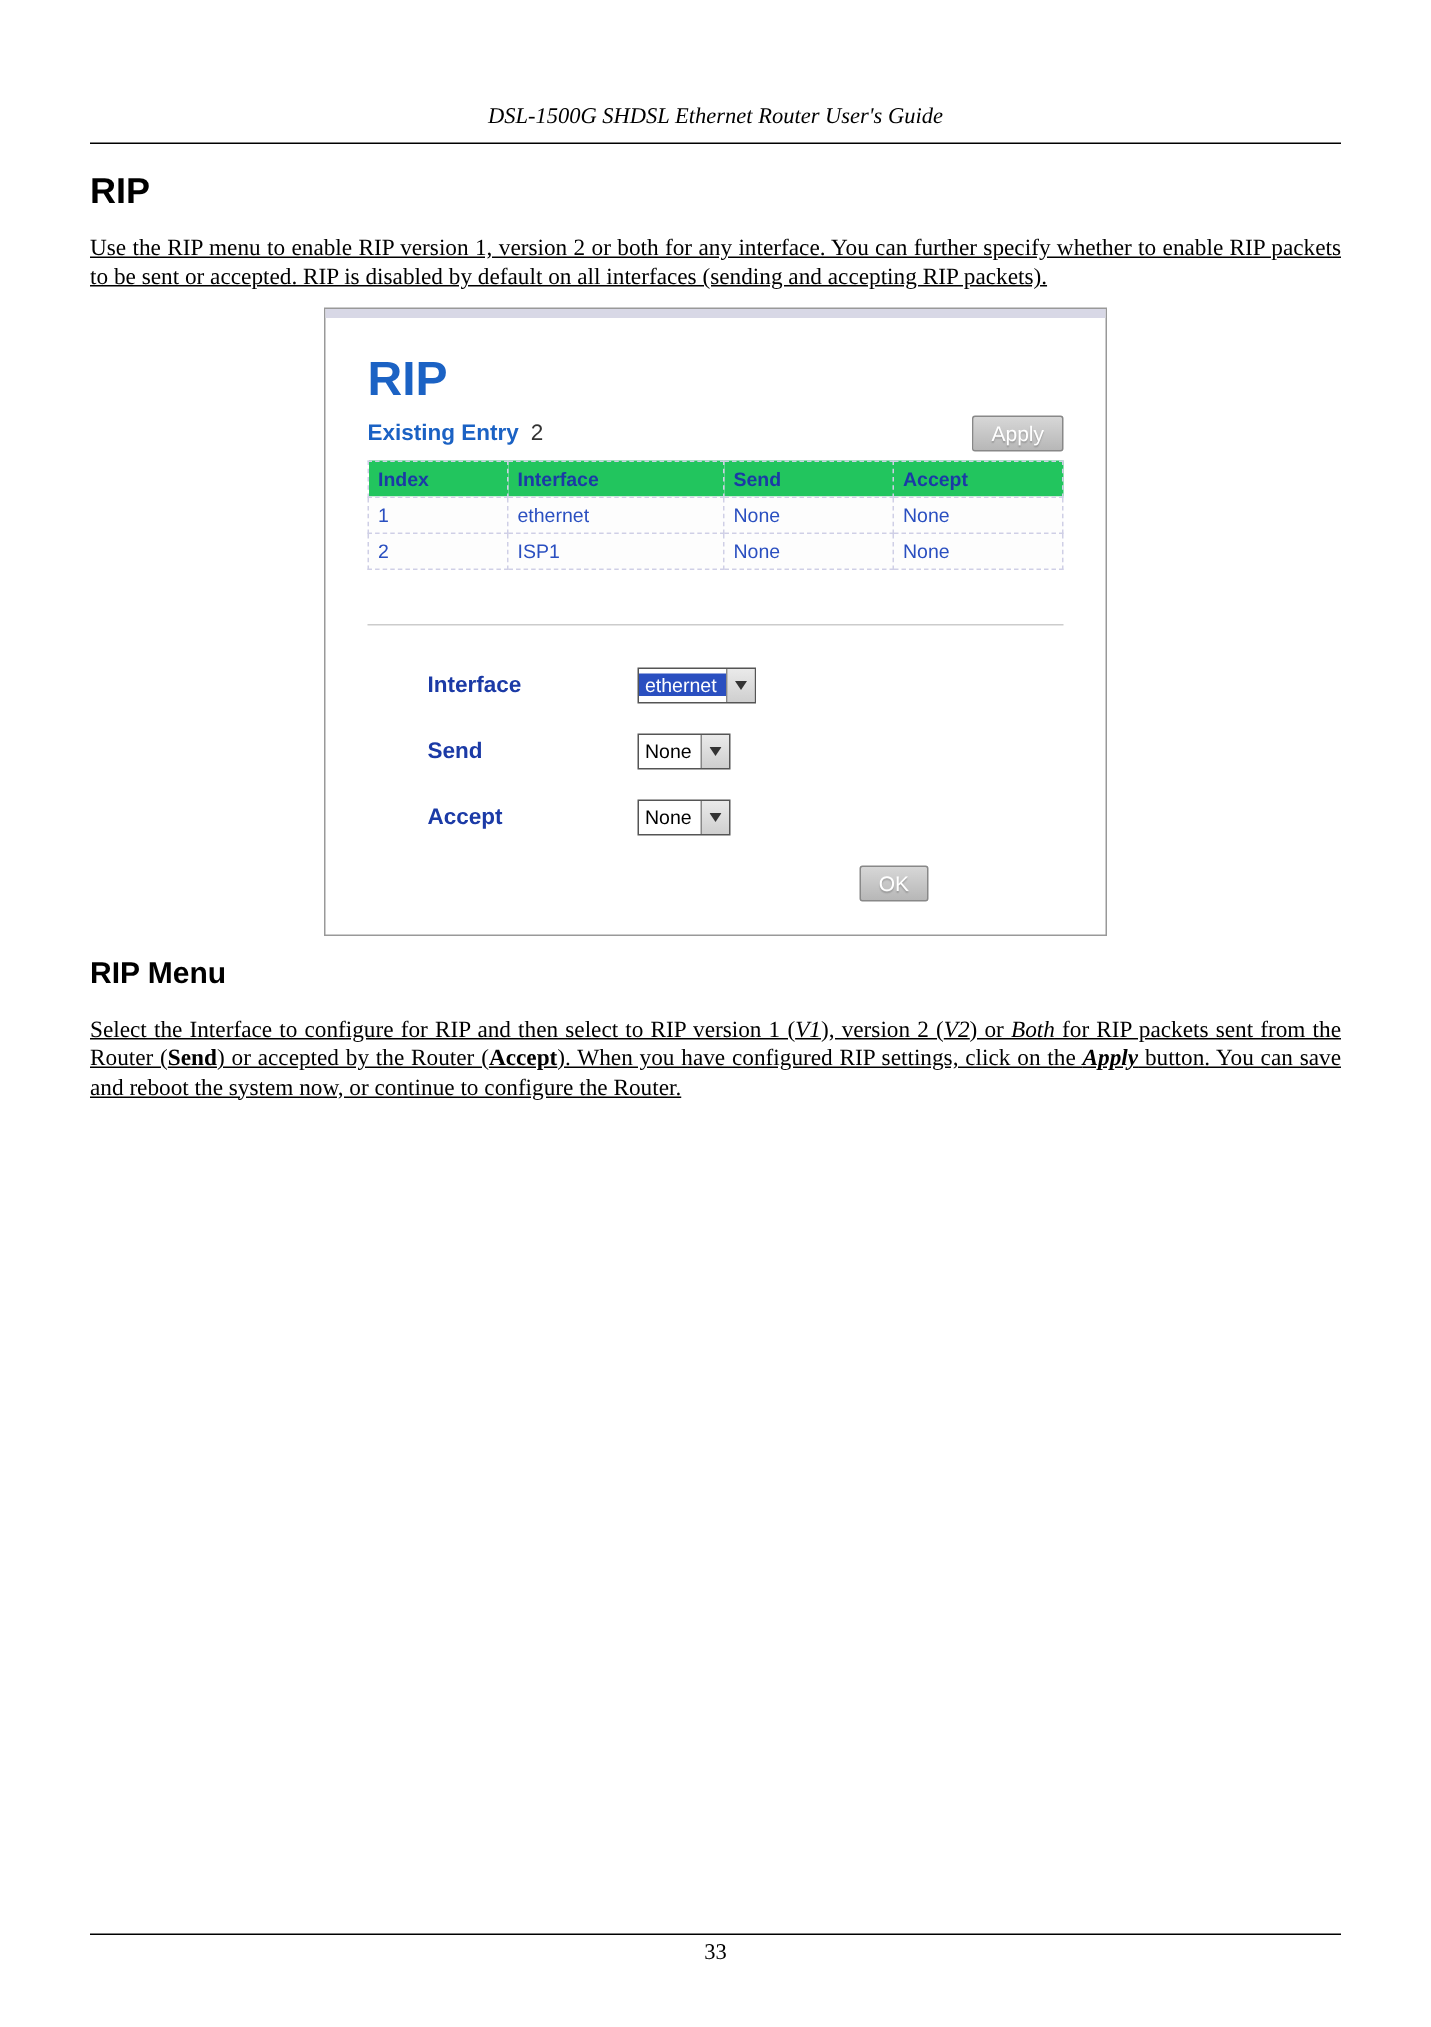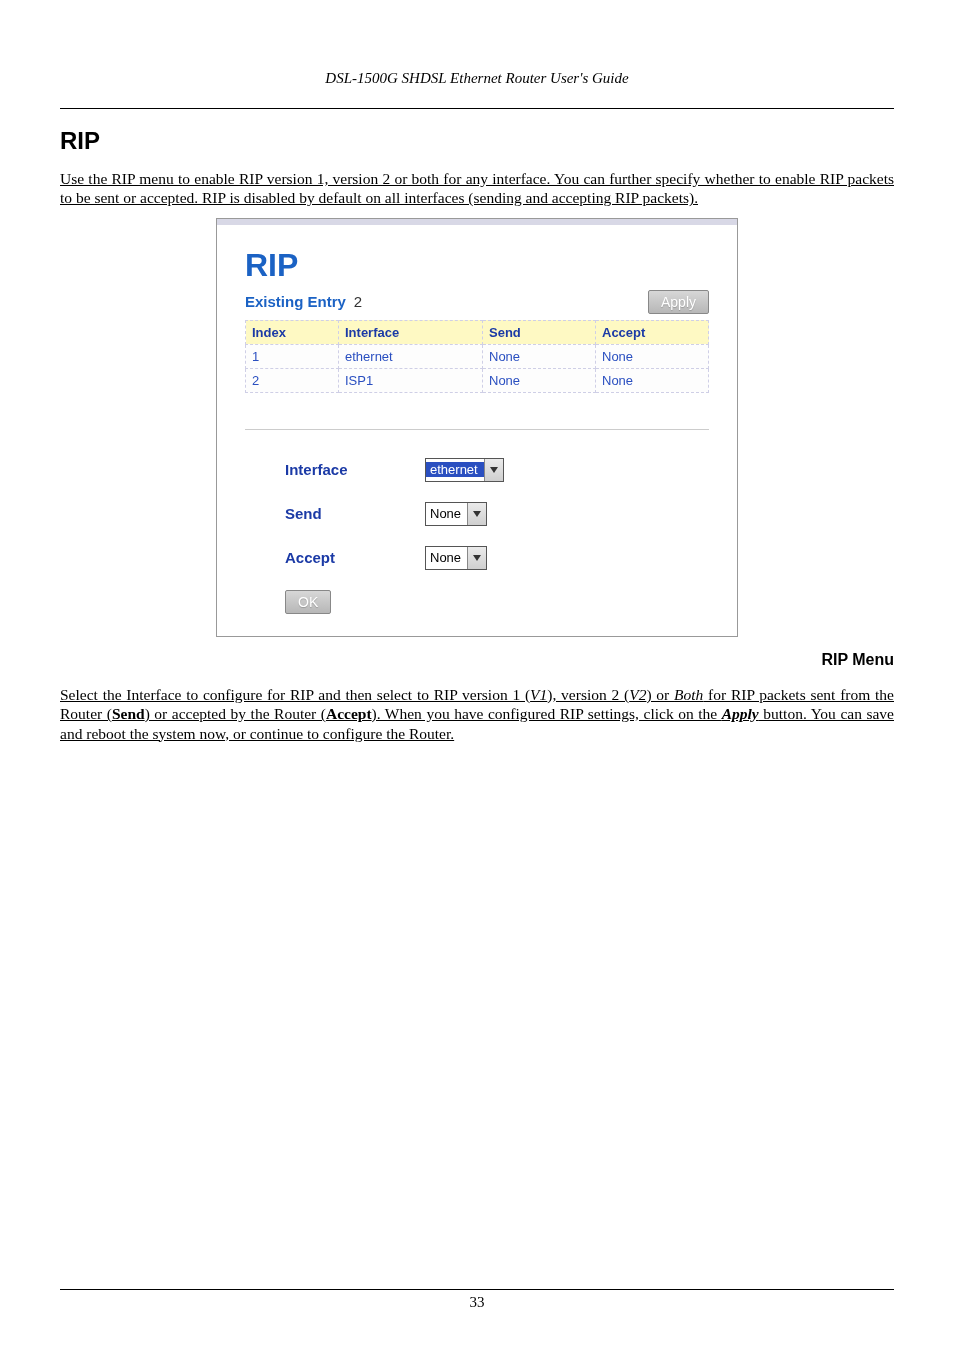--- a/index.html
+++ b/index.html
@@ -13,21 +13,21 @@
   .page {
     padding: 70px 60px 40px 60px;
     box-sizing: border-box;
     min-height: 1351px;
     position: relative;
   }
   .header-area {
     text-align: center;
     font-style: italic;
     font-size: 15px;
-    padding-bottom: 21px;
+    padding-bottom: 8px;
     border-bottom: 1px solid #000;
     margin-bottom: 18px;
   }
   .section-title {
     font-family: Arial, Helvetica, sans-serif;
     font-weight: bold;
     font-size: 24px;
     margin: 0 0 14px 0;
   }
   .body-para {
@@ -90,21 +90,21 @@
   .rip-table {
     width: 100%;
     border-collapse: collapse;
     font-family: Verdana, Geneva, sans-serif;
     font-size: 13px;
   }
   .rip-table th {
     text-align: left;
     color: #1b3aa6;
     font-weight: bold;
-    background: #fef9c3;
+    background: #22c55e;
     padding: 4px 6px;
     border: 1px dashed #cfcfe6;
   }
   .rip-table td {
     color: #2a4fc0;
     padding: 4px 6px;
     border: 1px dashed #cfcfe6;
     background: #fdfdfd;
   }
   .hr-sep {
@@ -147,29 +147,29 @@
     display: flex;
     align-items: center;
     justify-content: center;
   }
   .select-arrow svg { width: 8px; height: 6px; }
   .select-highlight .select-val {
     background: #2a4fc0;
     color: #fff;
   }
   .ok-row {
-    text-align: left;
+    text-align: right;
     padding-right: 90px;
     margin-top: 8px;
   }
   .caption {
     font-family: Arial, Helvetica, sans-serif;
     font-weight: bold;
-    font-size: 16px;
-    text-align: right;
+    font-size: 20px;
+    text-align: left;
     margin: 14px 0 16px 0;
   }
   .footer {
     position: absolute;
     left: 60px;
     right: 60px;
     bottom: 40px;
     border-top: 1px solid #000;
     text-align: center;
     font-size: 15px;

